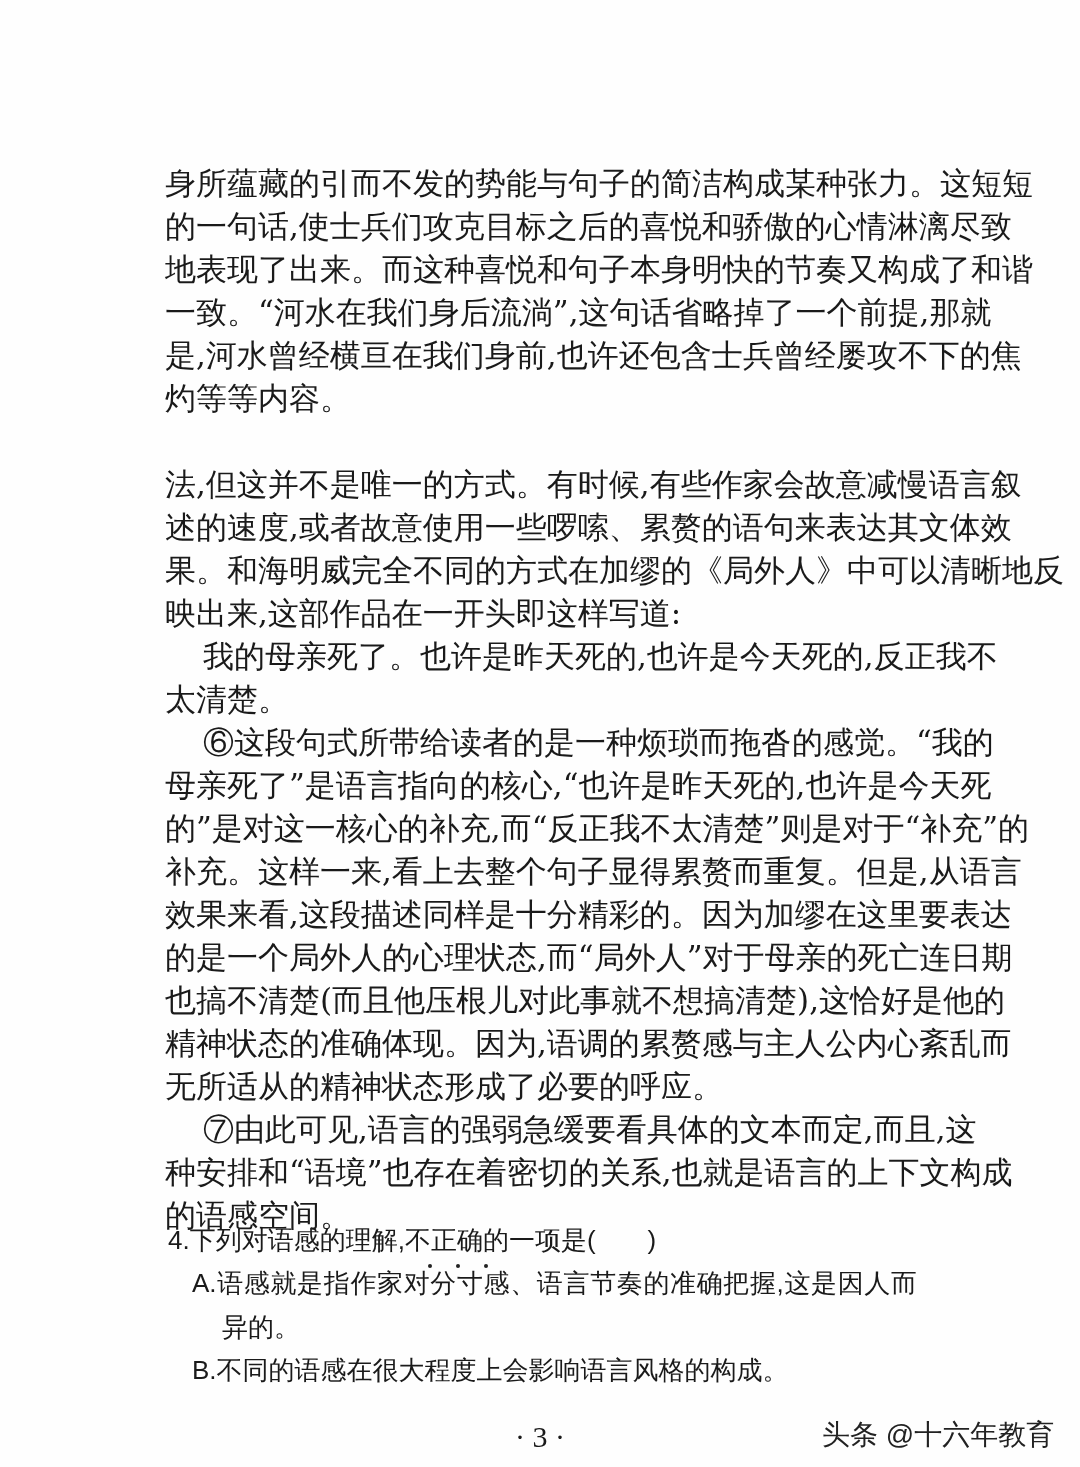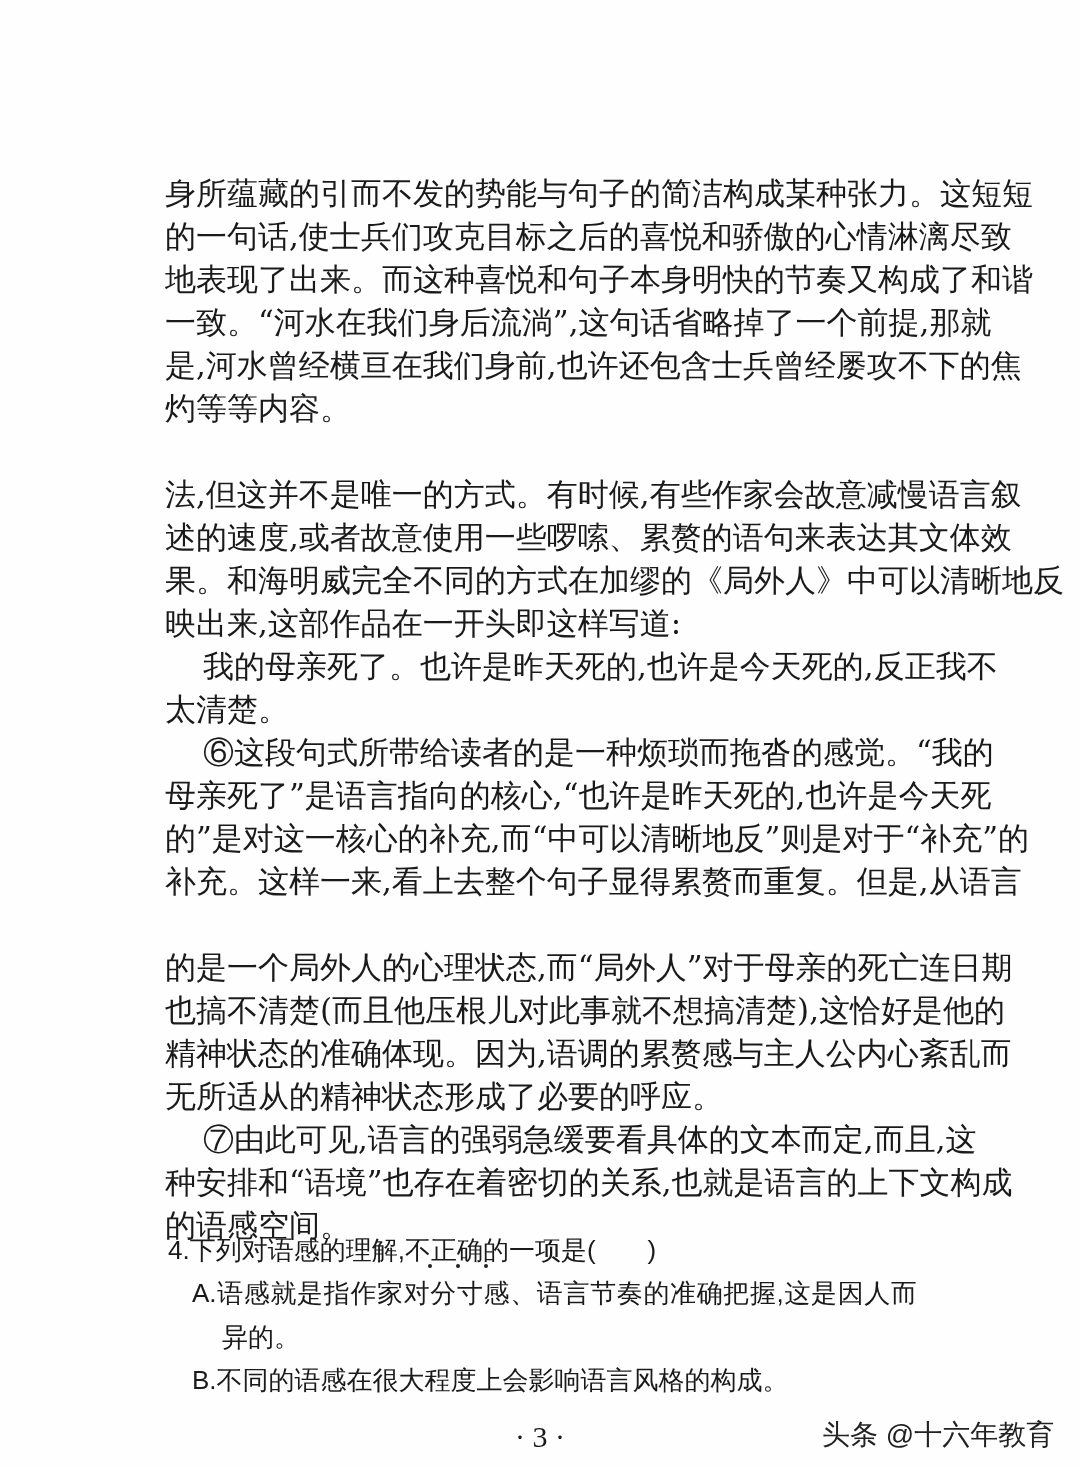--- a/index.html
+++ b/index.html
@@ -1,21 +1,21 @@
 <!DOCTYPE html>
 <html><head>
 <meta charset="utf-8">
 <style>
   html, body { margin: 0; padding: 0; background: #ffffff; }
   body { width: 1080px; height: 1467px; position: relative; overflow: hidden;
          font-family: "DejaVu Serif", "Liberation Serif", serif; color: #1a1a1a; }
   .page { position: absolute; left: 0; top: 0; width: 1080px; height: 1467px; background: #fefefe; }
   .line { position: absolute; left: 165px; width: 752px; height: 40px; line-height: 40px;
           font-size: 31px; white-space: nowrap; text-align: justify; text-align-last: justify;
-          letter-spacing: 0px; margin-top: 10px; }
+          letter-spacing: 0px; }
   .line.last { text-align-last: left; }
   .line.indent { left: 203px; width: 714px; }
   .q { font-family: "Liberation Sans", "DejaVu Sans", sans-serif; font-size: 26px; }
   .opt { left: 192px; width: 725px; }
   .opt-cont { left: 222px; }
   .emph-dot { position: absolute; width: 4px; height: 4px; border-radius: 50%; background: #222; }
   .page-num { position: absolute; left: 0; width: 1080px; top: 1420px; text-align: center;
               font-size: 30px; font-family: "Liberation Serif", serif; }
   .watermark { position: absolute; left: 822px; top: 1416px; font-size: 28px;
                font-family: "Liberation Sans", "DejaVu Sans", sans-serif; color: #222;
@@ -36,22 +36,23 @@
   <div class="line" style="top:464px">法,但这并不是唯一的方式。有时候,有些作家会故意减慢语言叙</div>
   <div class="line" style="top:507px">述的速度,或者故意使用一些啰嗦、累赘的语句来表达其文体效</div>
   <div class="line" style="top:550px">果。和海明威完全不同的方式在加缪的《局外人》中可以清晰地反</div>
   <div class="line last" style="top:593px">映出来,这部作品在一开头即这样写道:</div>
 
   <div class="line indent" style="top:636px">我的母亲死了。也许是昨天死的,也许是今天死的,反正我不</div>
   <div class="line last" style="top:679px">太清楚。</div>
 
   <div class="line" style="top:765px">母亲死了”是语言指向的核心,“也许是昨天死的,也许是今天死</div>
   <div class="line indent" style="top:722px">⑥这段句式所带给读者的是一种烦琐而拖沓的感觉。“我的</div>
-  <div class="line" style="top:808px">的”是对这一核心的补充,而“中可以清晰地反”则是对于“补充”的</div>
+  <div class="line" style="top:808px">的”是对这一核心的补充,而“反正我不太清楚”则是对于“补充”的</div>
   <div class="line" style="top:851px">补充。这样一来,看上去整个句子显得累赘而重复。但是,从语言</div>
+  <div class="line" style="top:894px">效果来看,这段描述同样是十分精彩的。因为加缪在这里要表达</div>
   <div class="line" style="top:937px">的是一个局外人的心理状态,而“局外人”对于母亲的死亡连日期</div>
   <div class="line" style="top:980px">也搞不清楚(而且他压根儿对此事就不想搞清楚),这恰好是他的</div>
   <div class="line" style="top:1023px">精神状态的准确体现。因为,语调的累赘感与主人公内心紊乱而</div>
   <div class="line last" style="top:1066px">无所适从的精神状态形成了必要的呼应。</div>
 
   <div class="line indent" style="top:1109px">⑦由此可见,语言的强弱急缓要看具体的文本而定,而且,这</div>
   <div class="line" style="top:1152px">种安排和“语境”也存在着密切的关系,也就是语言的上下文构成</div>
   <div class="line last" style="top:1195px">的语感空间。</div>
 
   <div class="line last q" style="top:1220px;left:168px">4.下列对语感的理解,不正确的一项是(　　)</div>

